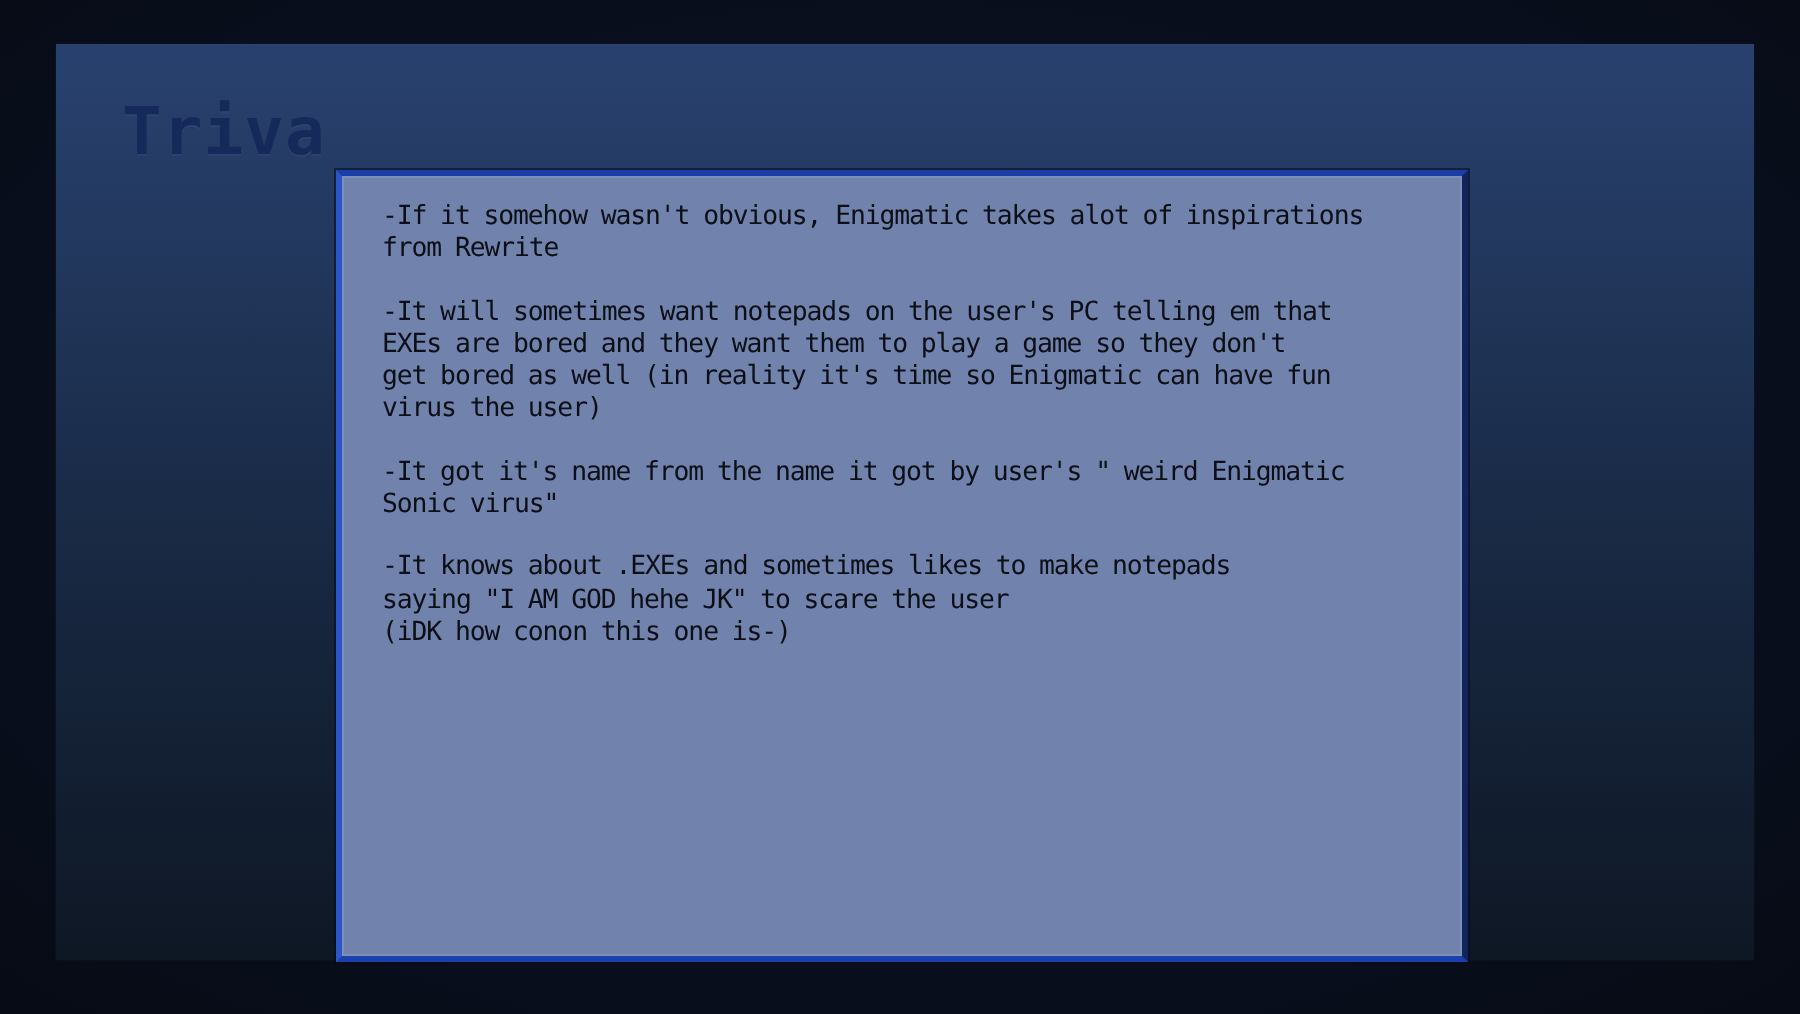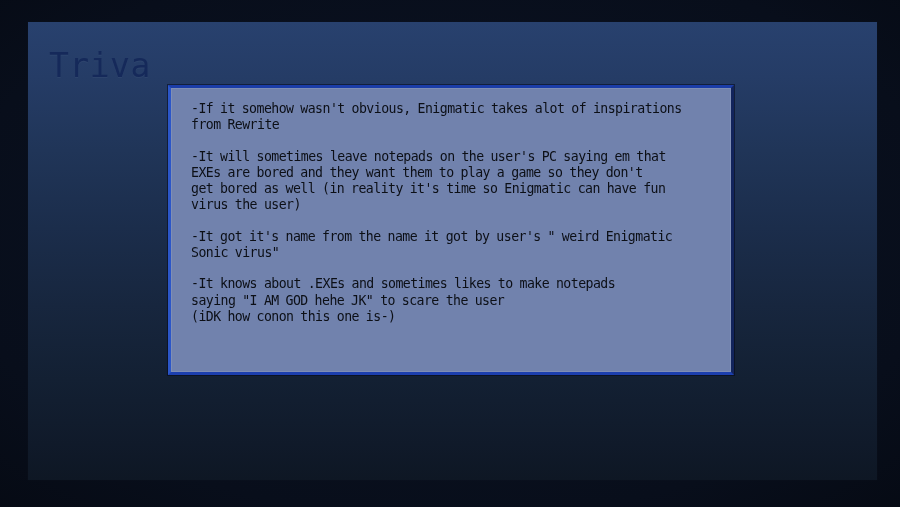--- a/index.html
+++ b/index.html
@@ -44,39 +44,39 @@
         #1b2d4b 45%,
         #17263e 62%,
         #132033 78%,
         #101a2a 92%,
         #0e1724 100%);
     box-shadow: 0 0 1px rgba(255,255,255,0.05);
   }
 
   #slide-title {
     position: absolute;
-    left: 21px;
+    left: 33px;
     top: 24px;
     font-family: "DejaVu Sans Mono", monospace;
     font-size: 33px;
-    font-weight: normal;
+    font-weight: bold;
     letter-spacing: 0.5px;
     color: #15295a;
     text-shadow: 0 1px 0 rgba(255,255,255,0.04);
     -webkit-font-smoothing: none;
     white-space: nowrap;
   }
 
   
   #trivia-box {
     position: absolute;
     left: 140px;
     top: 63px;
     width: 566px;
-    height: 290px;
+    height: 396px;
     box-sizing: border-box;
     background: #7182ad;
     border-top: 3px solid #1b3da8;
     border-left: 3px solid #2b56c8;
     border-right: 3px solid #12245c;
     border-bottom: 3px solid #1c3fae;
     box-shadow:
       inset 0 0 0 1px rgba(255,255,255,0.10),
       0 0 0 1px rgba(5,10,25,0.55);
   }
@@ -121,21 +121,21 @@
     <div id="slide-title">Triva</div>
 
     <div id="trivia-box">
       <div id="trivia-body">
 
         <p class="para"><span>-If it somehow wasn't obvious, Enigmatic takes alot of inspirations</span>
 <span>from Rewrite</span></p>
 
 
 
-        <p class="para"><span>-It will sometimes leave notepads on the user's PC saying em that</span>
+        <p class="para"><span>-It will sometimes want notepads on the user's PC telling em that</span>
 <span>EXEs are bored and they want them to play a game so they don't</span>
 <span>get bored as well (in reality it's time so Enigmatic can have fun</span>
 <span>virus the user)</span></p>
 
 
         <p class="para"><span>-It got it's name from the name it got by user's " weird Enigmatic</span>
 <span>Sonic virus"</span></p>
 
         <p class="para"><span>-It knows about .EXEs and sometimes likes to make notepads</span>
 <span>saying "I AM GOD hehe JK" to scare the user</span>

